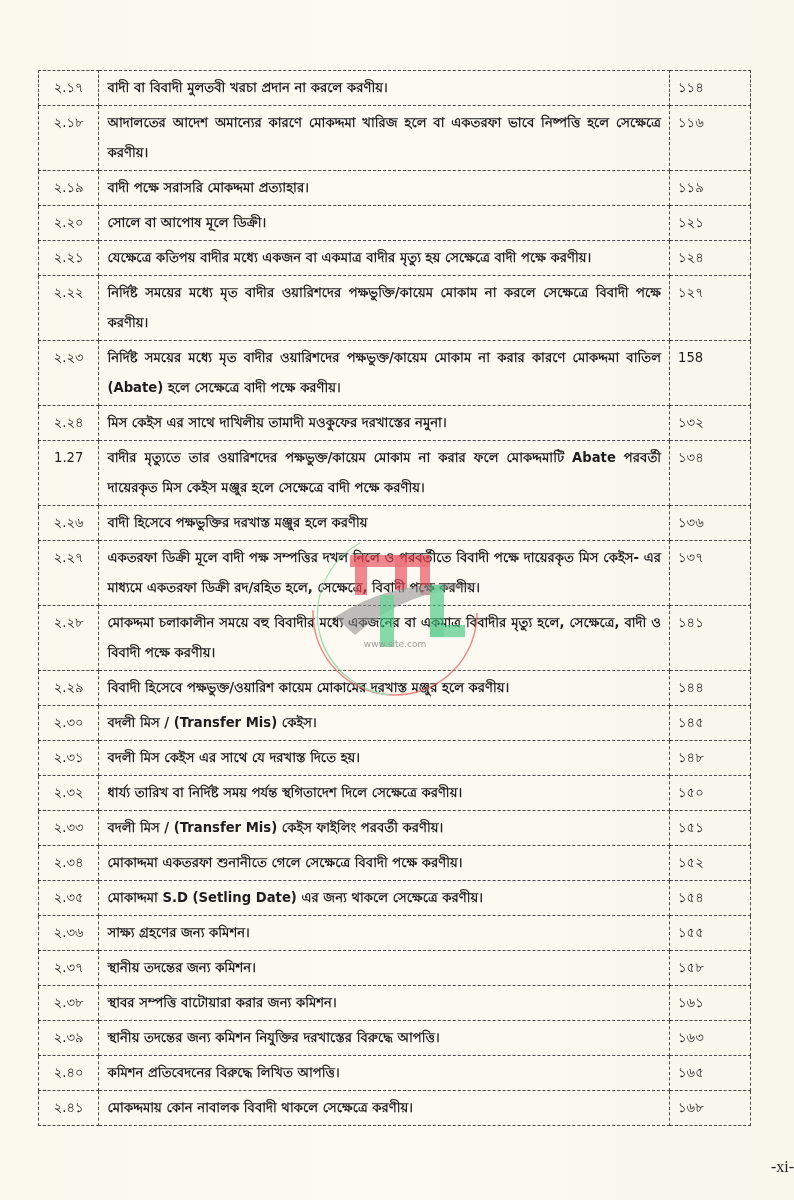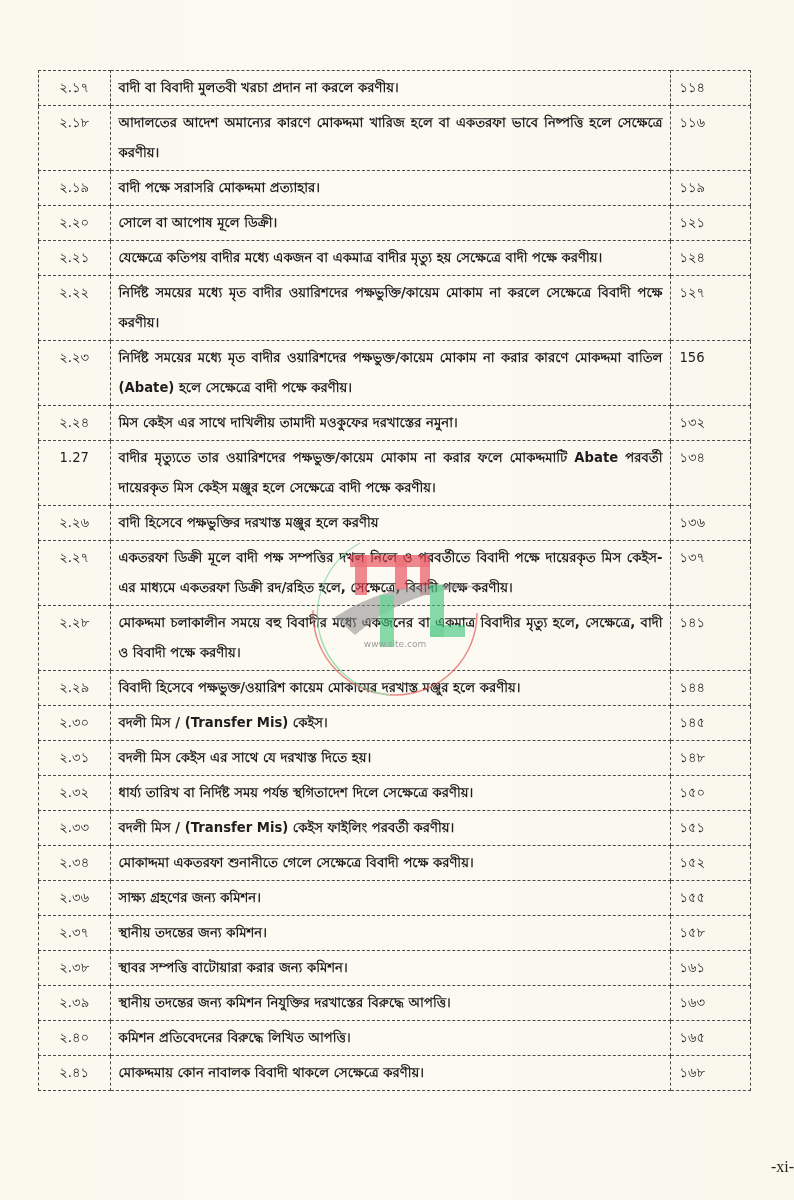--- a/index.html
+++ b/index.html
@@ -31,21 +31,21 @@
       line-height: 30px;
     }
     table.toc td {
       border: 1px dashed #4a4a4a;
       vertical-align: top;
       padding: 2px 8px;
     }
     td.num {
       width: 58px;
       text-align: center;
-      padding: 2px 6px !important;
+      padding: 2px 0 !important;
     }
     td.title {
       width: 540px;
       text-align: justify;
       font-weight: bold;
     }
     td.page-no {
       width: 62px;
       text-align: left;
     }
@@ -104,21 +104,21 @@
           <td class="page-no">১২৪</td>
         </tr>
         <tr>
           <td class="num">২.২২</td>
           <td class="title">নির্দিষ্ট সময়ের মধ্যে মৃত বাদীর ওয়ারিশদের পক্ষভুক্তি/কায়েম মোকাম না করলে সেক্ষেত্রে বিবাদী পক্ষে করণীয়।</td>
           <td class="page-no">১২৭</td>
         </tr>
         <tr>
           <td class="num">২.২৩</td>
           <td class="title">নির্দিষ্ট সময়ের মধ্যে মৃত বাদীর ওয়ারিশদের পক্ষভুক্ত/কায়েম মোকাম না করার কারণে মোকদ্দমা বাতিল (Abate) হলে সেক্ষেত্রে বাদী পক্ষে করণীয়।</td>
-          <td class="page-no">156</td>
+          <td class="page-no">158</td>
         </tr>
         <tr>
           <td class="num">২.২৪</td>
           <td class="title">মিস কেইস এর সাথে দাখিলীয় তামাদী মওকুফের দরখাস্তের নমুনা।</td>
           <td class="page-no">১৩২</td>
         </tr>
         <tr>
           <td class="num">1.27</td>
           <td class="title">বাদীর মৃত্যুতে তার ওয়ারিশদের পক্ষভুক্ত/কায়েম মোকাম না করার ফলে মোকদ্দমাটি Abate পরবর্তী দায়েরকৃত মিস কেইস মঞ্জুর হলে সেক্ষেত্রে বাদী পক্ষে করণীয়।</td>
           <td class="page-no">১৩৪</td>
@@ -160,20 +160,25 @@
         </tr>
         <tr>
           <td class="num">২.৩৩</td>
           <td class="title">বদলী মিস / (Transfer Mis) কেইস ফাইলিং পরবর্তী করণীয়।</td>
           <td class="page-no">১৫১</td>
         </tr>
         <tr>
           <td class="num">২.৩৪</td>
           <td class="title">মোকাদ্দমা একতরফা শুনানীতে গেলে সেক্ষেত্রে বিবাদী পক্ষে করণীয়।</td>
           <td class="page-no">১৫২</td>
+        </tr>
+        <tr>
+          <td class="num">২.৩৫</td>
+          <td class="title">মোকাদ্দমা S.D (Setling Date) এর জন্য থাকলে সেক্ষেত্রে করণীয়।</td>
+          <td class="page-no">১৫৪</td>
         </tr>
         <tr>
           <td class="num">২.৩৬</td>
           <td class="title">সাক্ষ্য গ্রহণের জন্য কমিশন।</td>
           <td class="page-no">১৫৫</td>
         </tr>
         <tr>
           <td class="num">২.৩৭</td>
           <td class="title">স্থানীয় তদন্তের জন্য কমিশন।</td>
           <td class="page-no">১৫৮</td>

